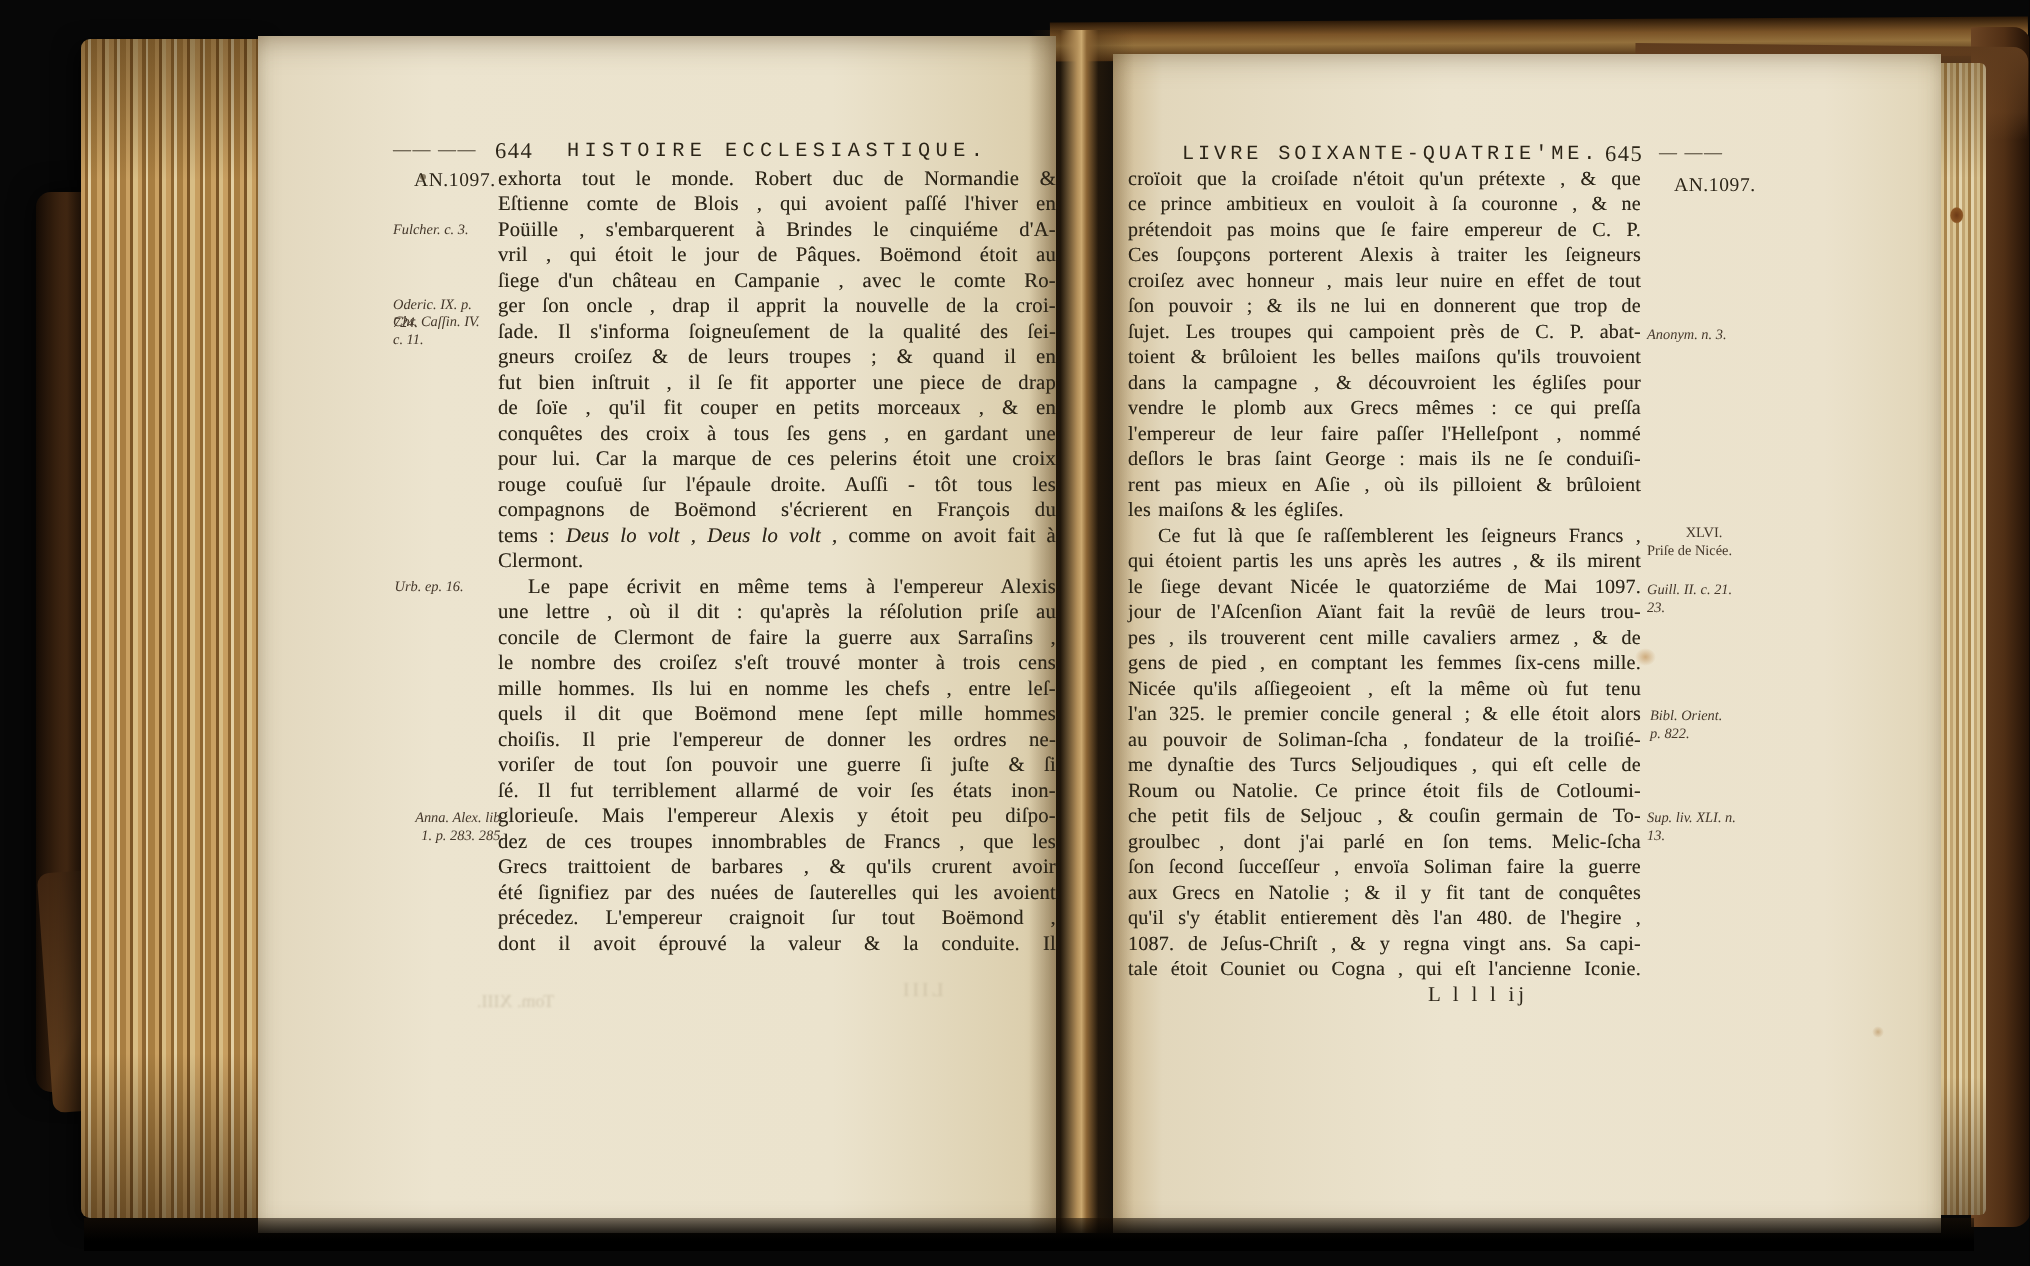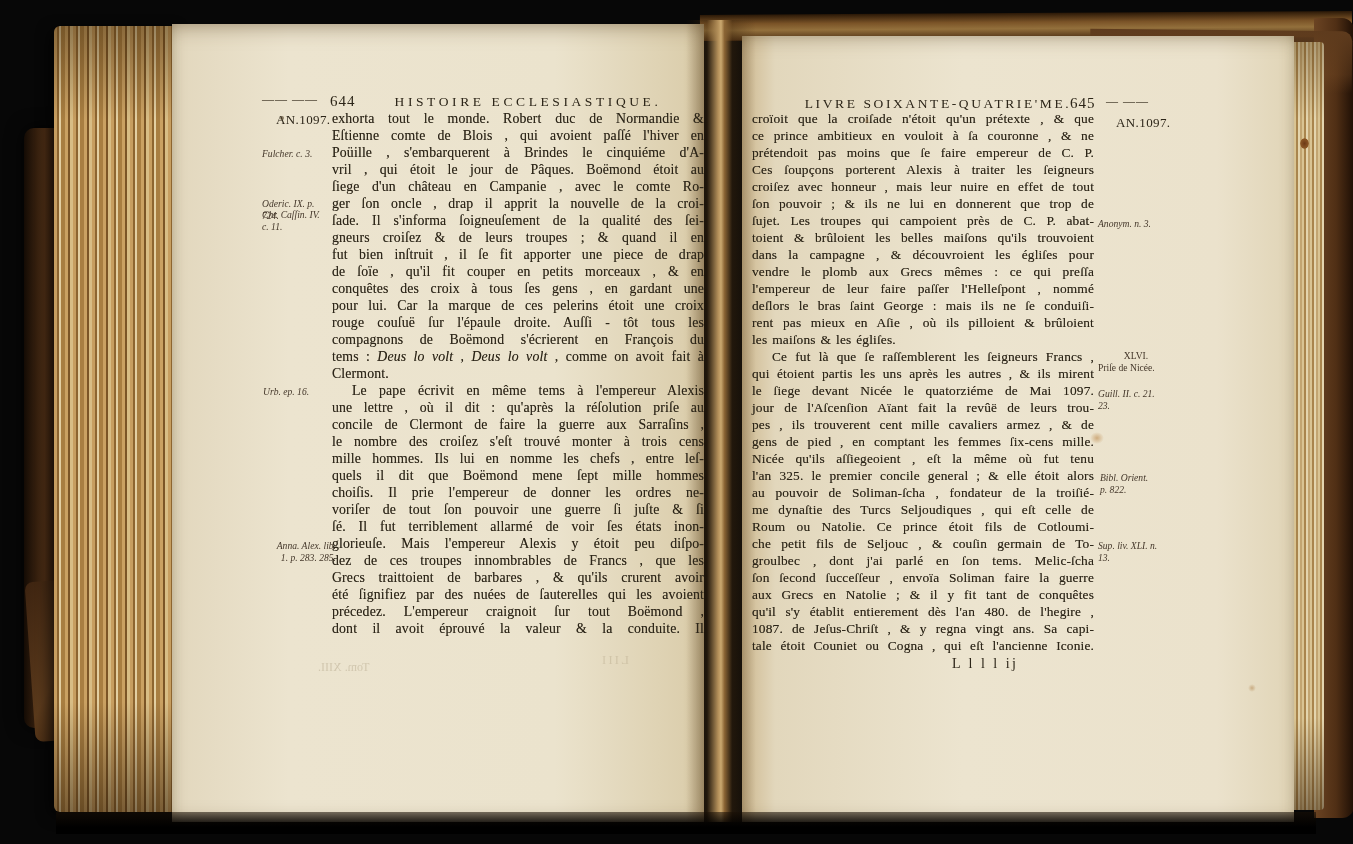--- a/index.html
+++ b/index.html
@@ -47,21 +47,21 @@
   .lines{position:absolute;}
   #left-lines{left:332px;top:110px;width:372px;}
   #right-lines{left:752px;top:110px;width:342px;}
   #right-lines .tl{font-size:13.4px;}
   .tl.end{text-align-last:left;}
   .tl.ind{text-indent:20px;}
   .tl i{font-style:italic;}
   .runhead{position:absolute;color:#2c2518;}
   .dashes{font-size:12px;letter-spacing:1px;color:#33291a;}
   .pagenum{font-size:15px;letter-spacing:1px;}
-  .headtitle{font-size:13.5px;letter-spacing:3.6px;text-align:center;}
+  .headtitle{font-size:13.5px;letter-spacing:3.6px;text-align:left;font-family:Liberation Mono, monospace;}
   .mn{position:absolute;font-style:italic;font-size:9.6px;line-height:11.5px;color:#44372a;white-space:pre-line;width:76px;}
   .mn.roman{font-style:normal;}
   .an{position:absolute;font-style:normal;font-size:13px;letter-spacing:.4px;color:#2c2518;margin-left:16px;}
   
   .l-dash{left:262px;top:92px;}  .l-num{left:330px;top:93px;}  .l-title{left:378px;top:94px;width:300px;}
   .l-an{left:260px;top:112px;}
   .l-n1{left:262px;top:148px;} .l-n2{left:262px;top:166px;margin-top:43px;} .l-n3{left:262px;top:198px;}
   .l-n4{left:263px;top:386px;} .l-n5{left:260px;top:540px;text-align:right;}
   
   .r-title{left:788px;top:96px;width:300px;letter-spacing:2.6px;}

